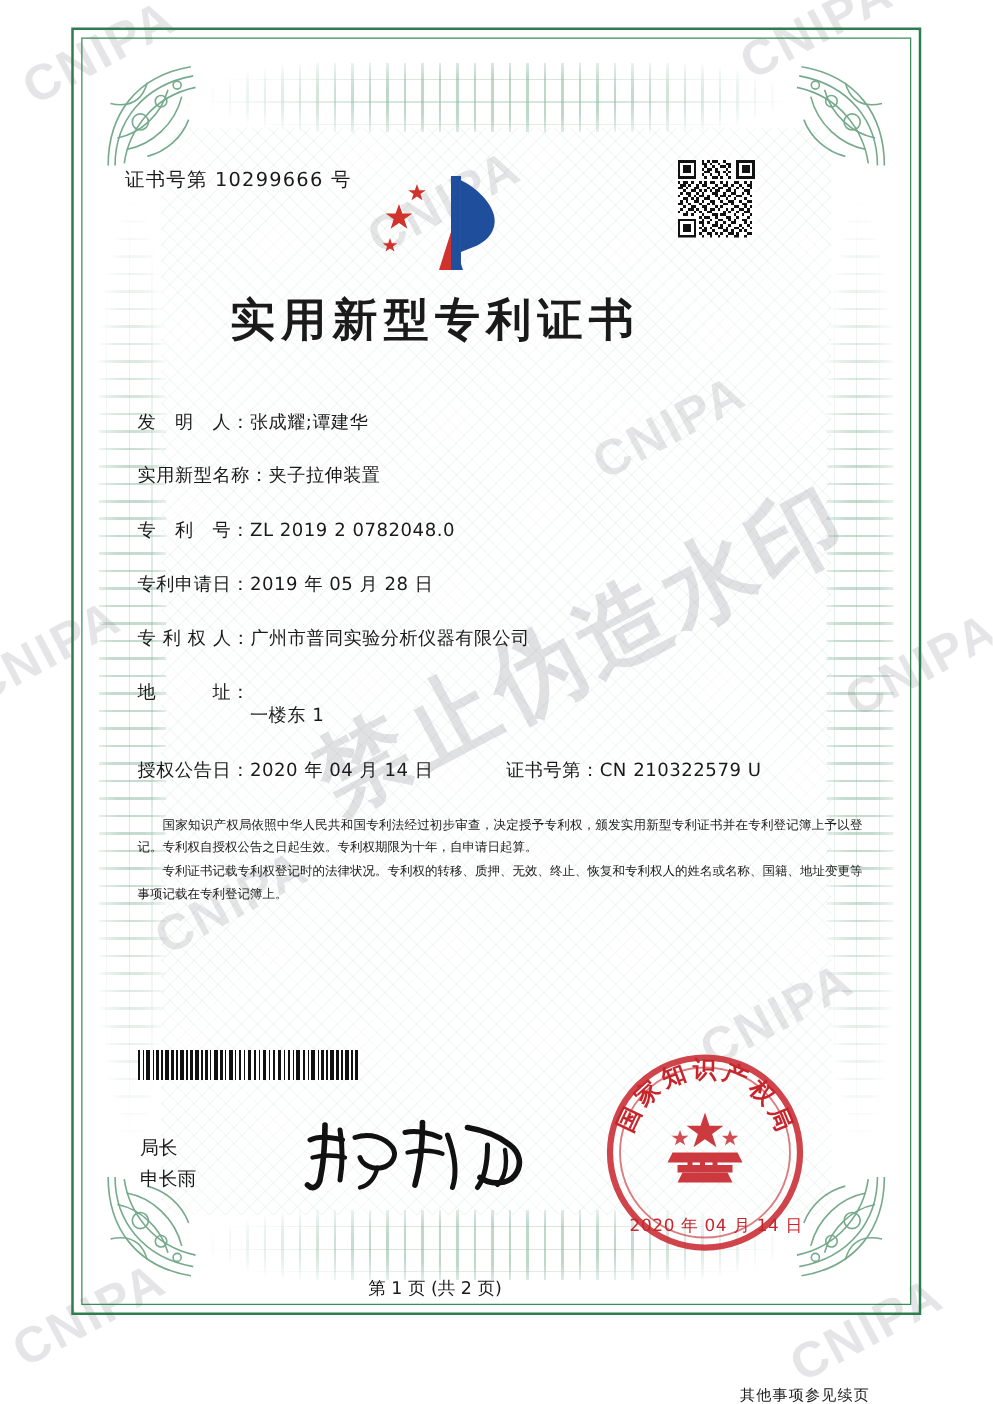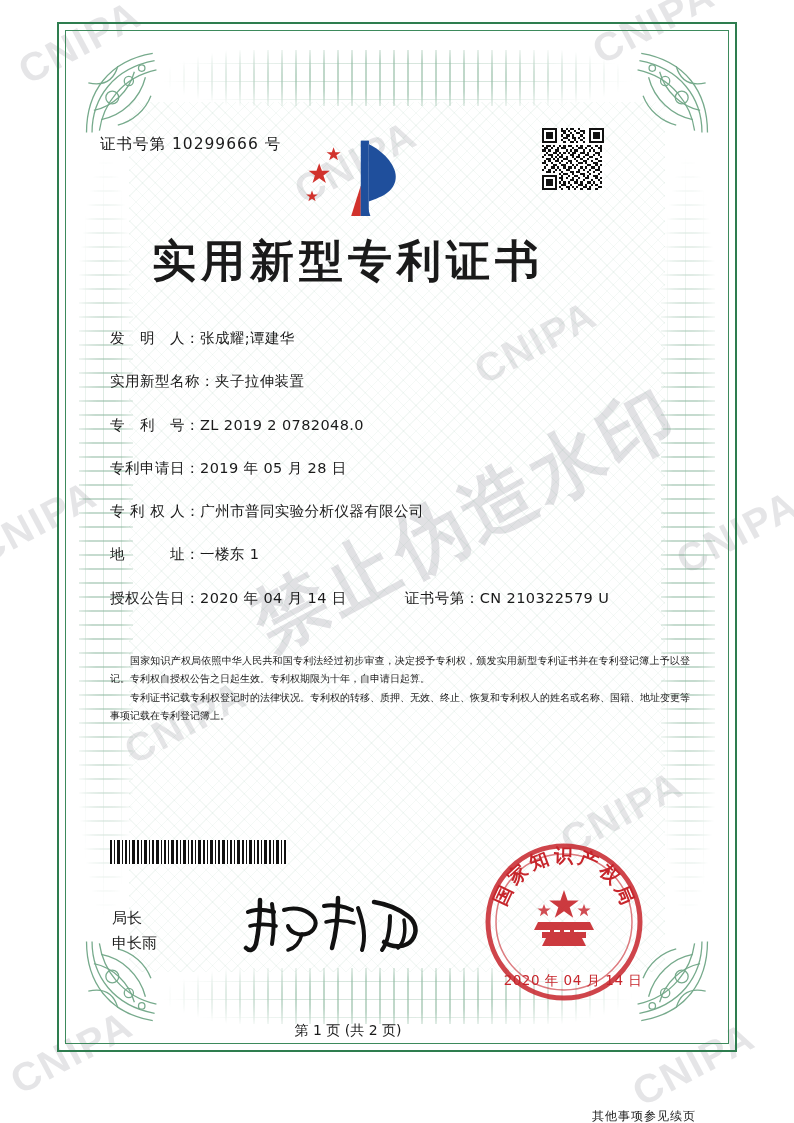--- a/index.html
+++ b/index.html
@@ -151,21 +151,21 @@
     top: 136px;
     width: 112px;
     height: 82px;
   }
 
   .title {
     position: absolute;
     left: 0; right: 0;
     top: 232px;
     text-align: center;
-    font-size: 44px;
+    font-size: 36px;
     font-weight: bold;
     letter-spacing: 5px;
     font-family: "DejaVu Sans", "Liberation Sans", sans-serif;
   }
 
   .fields {
     position: absolute;
     left: 110px;
     top: 328px;
     width: 580px;
@@ -182,21 +182,21 @@
     flex: 0 0 auto;
     white-space: pre;
     letter-spacing: 0.5px;
   }
   .field-value {
     flex: 1 1 auto;
     letter-spacing: 0.4px;
   }
   .field-value .sub {
     display: block;
-    margin-top: 0;
+    margin-top: 19px;
   }
   .field-row.inline-two .field-value { flex: 0 0 auto; }
   .spacer-gap { display:inline-block; width: 58px; }
 
   .paras {
     position: absolute;
     left: 110px;
     top: 652px;
     width: 580px;
     font-size: 10px;

